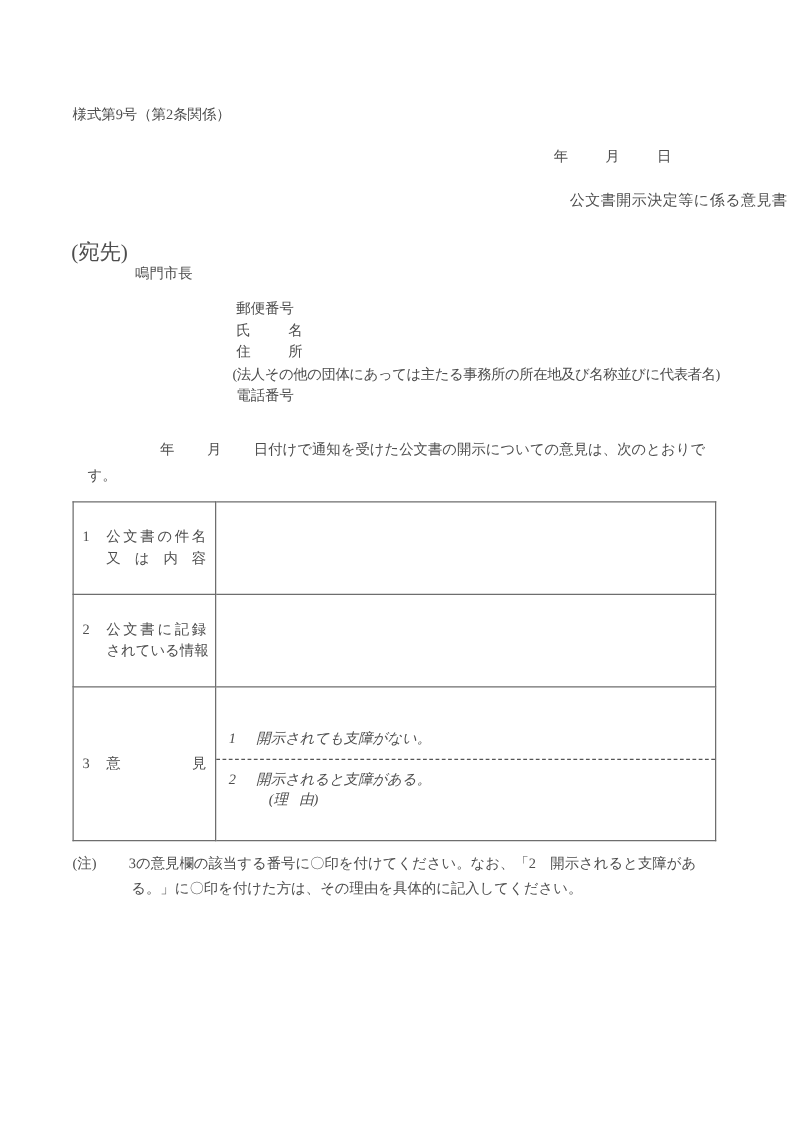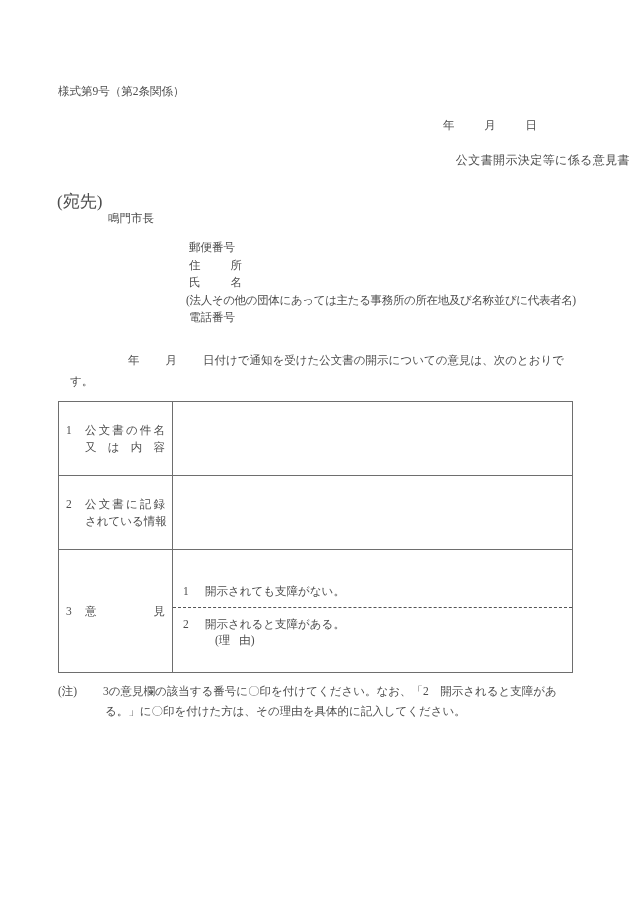--- a/index.html
+++ b/index.html
@@ -139,20 +139,21 @@
   }
   .lbl-txt span { display: inline-block; }
 
   .r1 { height: 74px; }
   .r2 { height: 74px; }
   .r3 { height: 123px; }
 
   .opinion-cell {
     padding: 0 !important;
     vertical-align: top;
+    font-style: italic;
   }
   .opt {
     padding: 9px 0 0 10px;
     line-height: 16.5px;
     white-space: nowrap;
   }
   .opt .n { display: inline-block; width: 22px; }
   .opt-1 {
     height: 24px;
     border-bottom: 1px dashed #555555;
@@ -194,24 +195,24 @@
   </div>
 
   <div class="doc-title">公文書開示決定等に係る意見書</div>
 
   <div class="addr-label">(宛先)</div>
   <div class="addr-name">鳴門市長</div>
 
   <div class="applicant">
     <div>郵便番号</div>
     <div>
-      <span>住</span><span class="wide2"></span><span>所</span>
+      <span>氏</span><span class="wide2"></span><span>名</span>
     </div>
     <div>
-      <span>氏</span><span class="wide2"></span><span>名</span>
+      <span>住</span><span class="wide2"></span><span>所</span>
     </div>
     <div class="note-line">(法人その他の団体にあっては主たる事務所の所在地及び名称並びに代表者名)</div>
     <div>電話番号</div>
   </div>
 
   <div class="intro">
     <span class="indent"></span><span>年</span><span class="sep"></span><span>月</span><span class="sep"></span><span>日付けで通知を受けた公文書の開示についての意見は、次のとおりで</span>
     <span class="second">す。</span>
   </div>
 

